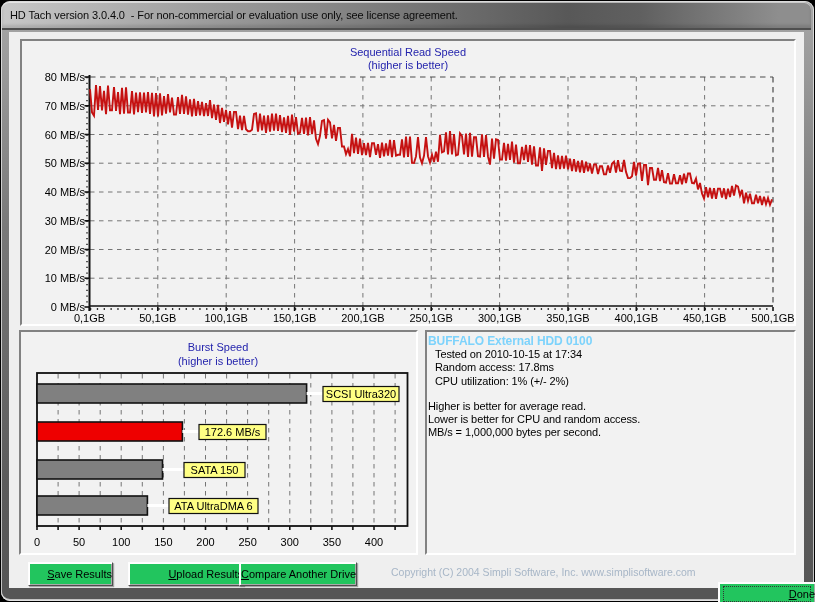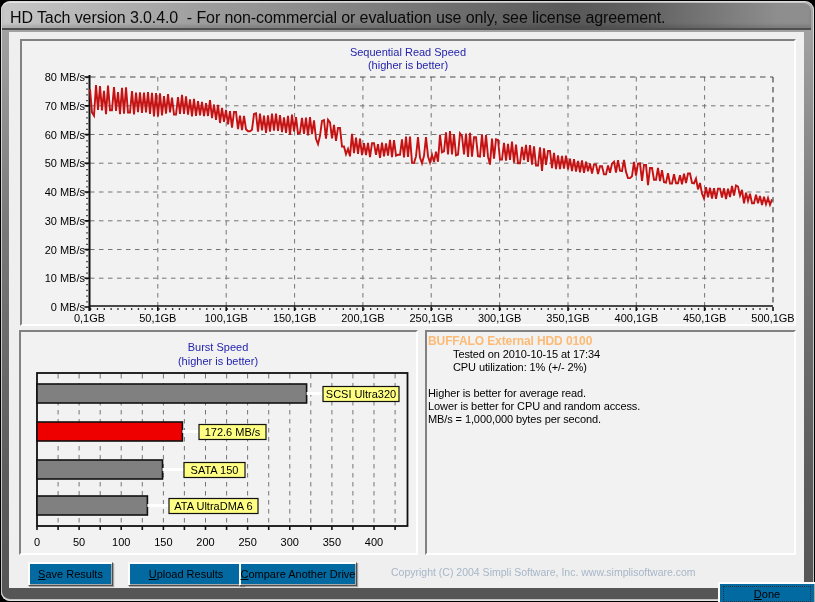--- a/index.html
+++ b/index.html
@@ -2,47 +2,48 @@
 <html><head><meta charset="utf-8"><style>
  html,body{margin:0;padding:0;background:#000;width:815px;height:602px;overflow:hidden}
  *{box-sizing:border-box}
  body{position:relative;font-family:"Liberation Sans",sans-serif}
  .win{position:absolute;left:1px;top:1px;width:813px;height:600px;border-radius:9px;
    background:linear-gradient(180deg,#a8a8a8,#787878 38%,#5c5c5c 80%,#565656 97%);
    box-shadow:inset 0 0 0 1px rgba(235,235,235,.75), inset 0 -2px 0 rgba(215,215,215,.85)}
  .tbar{position:absolute;left:2px;top:2px;width:809px;height:28px;border-radius:7px 7px 0 0;
    background:linear-gradient(90deg,#c8c8c8 0%,#b0b0b0 14%,#9a9a9a 27%,#898989 39%,#6c6c6c 57%,#585858 70%,#606060 79%,#8e8e8e 96%);
    box-shadow:inset 0 1px 0 rgba(255,255,255,.55), inset 0 -3px 3px rgba(0,0,0,.12);border-bottom:2px solid #4f4f4f}
- .tbar span{position:absolute;left:8px;top:7px;font-size:16px;color:#0a0a0a;letter-spacing:-0.1px}
+ .tbar span{position:absolute;left:8px;top:7px;font-size:11px;color:#0a0a0a;letter-spacing:-0.1px}
  .client{position:absolute;left:9px;top:32px;width:795px;height:556px;background:#efefef}
  .panel{position:absolute;background:#f2f2f2;border-top:2px solid #828282;border-left:2px solid #828282;
    border-bottom:2px solid #fff;border-right:2px solid #fff}
  .p1{left:20px;top:39px;width:776px;height:287px}
  .p2{left:19px;top:330px;width:399px;height:225px}
  .p3{left:425px;top:330px;width:371px;height:225px}
  .info{position:absolute;left:428px;top:334px;width:360px;font-size:11px;line-height:13.3px;color:#000;letter-spacing:-0.1px}
- .info .hd{color:#fdba74;font-weight:bold;font-size:12px;line-height:14px}
- .info .ind{padding-left:25px}
- .btn{position:absolute;height:24px;background:#0369a1;border:1px solid;border-color:#fdfdfd #4e4e4e #4e4e4e #fdfdfd;
-   box-shadow:1.2px 1.2px 0 rgba(70,70,70,.45), inset 1px 1px 0 #ffffff, inset -1px -1px 0 #aaaaaa;font-size:11px;color:#000;text-align:center;line-height:22px}
+ .info .hd{color:#7dd3fc;font-weight:bold;font-size:12px;line-height:14px}
+ .info .ind{padding-left:7px}
+ .btn{position:absolute;height:24px;background:#22c55e;border:1px solid;border-color:#fdfdfd #4e4e4e #4e4e4e #fdfdfd;
+   box-shadow:1.2px 1.2px 0 rgba(70,70,70,.45), inset 1px 1px 0 #ffffff, inset -1px -1px 0 #aaaaaa;font-size:11px;color:#000;text-align:right;line-height:22px}
  .u{text-decoration:underline}
  .copy{position:absolute;left:391px;top:566px;font-size:10.5px;color:#a7b6c7}
  .focus{position:absolute;left:4px;top:3px;right:4px;bottom:4px;border:1px dotted #333}
 </style></head><body>
 <div class="win"></div>
 <div class="tbar">
     <span>HD Tach version 3.0.4.0&nbsp; - For non-commercial or evaluation use only, see license agreement.</span>
   </div>
 <div class="client"></div>
 <div class="panel p1"></div>
 <div class="panel p2"></div>
 <div class="panel p3"></div>
 <div class="info">
  <div class="hd">BUFFALO External HDD 0100</div>
  <div class="ind">Tested on 2010-10-15 at 17:34</div>
+ <div class="ind">Random access: 17.8ms</div>
  <div class="ind">CPU utilization: 1% (+/- 2%)</div>
  <div style="height:12px"></div>
  <div>Higher is better for average read.</div>
  <div>Lower is better for CPU and random access.</div>
  <div>MB/s = 1,000,000 bytes per second.</div>
 </div>
 <svg width="815" height="602" viewBox="0 0 815 602" style="position:absolute;left:0;top:0">
 <style>
  .gd{stroke:#757575;stroke-width:1;stroke-dasharray:4.5 4.5;fill:none}
  .bd{stroke:#4a4a4a;stroke-width:1.2;stroke-dasharray:5.5 4.5;fill:none}

